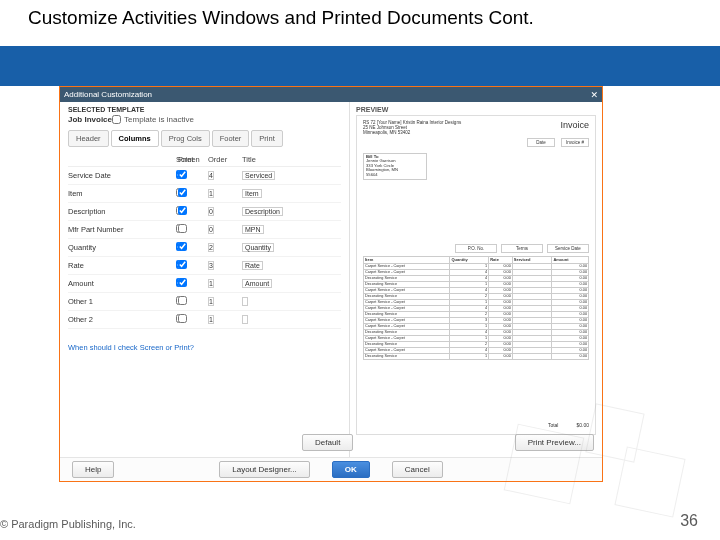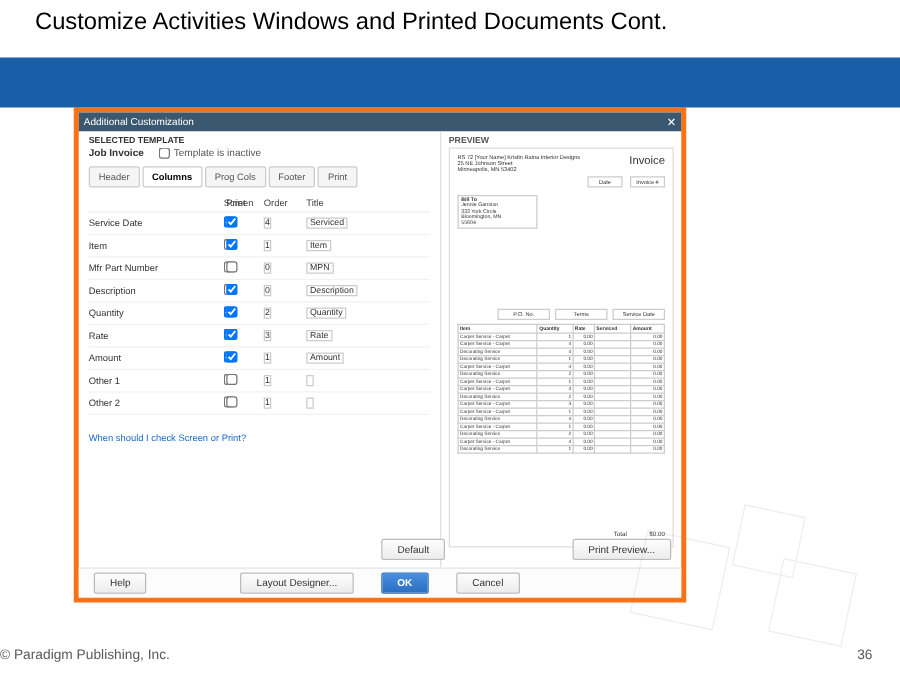--- a/index.html
+++ b/index.html
@@ -1,25 +1,25 @@
 <!DOCTYPE html>
 <html><head>
 <meta charset="utf-8">
 <style>
   * { box-sizing: border-box; margin: 0; padding: 0; }
   body { font-family: Arial, sans-serif; width: 720px; height: 540px; position: relative; background: #fff; overflow: hidden; }
   .slide-title { position: absolute; top: 6px; left: 28px; font-size: 19px; font-weight: 400; color: #000; line-height: 1.25; z-index: 20; }
   .blue-band { position: absolute; top: 46px; left: 0; right: 0; height: 40px; background: #185fa8; z-index: 5; }
-  .window { position: absolute; top: 86px; left: 59px; width: 490px; height: 396px; border: 4px solid #f97316; background: #fff; font-size: 8px; color: #333; }
+  .window { position: absolute; top: 86px; left: 59px; width: 544px; height: 396px; border: 1px solid #f97316; background: #fff; font-size: 8px; color: #333; }
   .titlebar { height: 15px; background: #3b5871; color: #fff; display: flex; align-items: center; justify-content: space-between; padding: 0 4px; font-size: 8px; }
   .titlebar .close { font-size: 9px; cursor: pointer; }
   .content { display: flex; height: calc(100% - 15px - 24px); }
   .left-pane { width: 290px; border-right: 1px solid #e0e0e0; padding: 4px 8px; }
   .sel-label { font-size: 7px; font-weight: bold; }
-  .tmpl-row { display: flex; align-items: center; gap: 12px; margin: 2px 0 6px 0; }
+  .tmpl-row { display: flex; align-items: center; margin: 2px 0 6px 0; }
   .tmpl-name { font-size: 8px; font-weight: bold; }
   .chk-row { display: flex; align-items: center; gap: 3px; font-size: 8px; color: #555; }
   .chk-row input { width: 9px; height: 9px; }
   .tabs { display: flex; gap: 2px; margin-bottom: 6px; }
   .tab { padding: 3px 7px; font-size: 7.5px; border: 1px solid #ccc; border-radius: 2px; background: #f5f5f5; color: #555; }
   .tab.active { background: #fff; color: #000; font-weight: bold; }
   .col-head { display: flex; font-size: 7.5px; color: #444; border-bottom: 1px solid #eee; padding: 2px 0; }
   .c-label { width: 72px; }
   .c-scr   { width: 38px; padding-left: 36px; }
   .c-prt   { width: 30px; }
@@ -47,21 +47,21 @@
   .line-items th, .line-items td { border: 0.4px solid #ccc; padding: 0.5px 1px; text-align: left; }
   .line-items th { font-weight: bold; font-size: 4px; }
   .line-items td.num { text-align: right; }
   .inv-total { position: absolute; bottom: 6px; right: 6px; font-size: 5px; display: flex; gap: 18px; }
   .print-prev { position: absolute; right: 8px; bottom: 30px; }
   .btn { display: inline-block; padding: 3px 12px; font-size: 8px; border: 1px solid #bbb; border-radius: 2px; background: linear-gradient(#fdfdfd,#ececec); color: #333; }
   .btn.primary { background: linear-gradient(#4a8fe0,#2b6ec2); color: #fff; border-color: #2b6ec2; font-weight: bold; }
   .footer-bar { position: absolute; bottom: 0; left: 0; right: 0; height: 24px; border-top: 1px solid #e5e5e5; display: flex; align-items: center; justify-content: center; gap: 22px; background: #fcfcfc; }
   .footer-bar .help { position: absolute; left: 12px; }
   .slide-footer { position: absolute; bottom: 10px; left: 0; right: 0; font-size: 11px; color: #5a5a5a; }
-  .slide-num { position: absolute; bottom: 10px; right: 22px; font-size: 11px; color: #5a5a5a; }
+  .slide-num { position: absolute; bottom: 10px; right: 22px; font-size: 16px; color: #5a5a5a; }
   .cube-deco { position: absolute; right: 10px; bottom: 10px; width: 210px; height: 140px; opacity: 0.14; z-index: 1; }
   .cube-deco .c { position: absolute; border: 1px solid #888; transform: rotate(12deg); }
 </style>
 </head>
 <body>
 
 <div class="blue-band"></div>
 <div class="slide-title">Customize Activities Windows and Printed Documents Cont.</div>
 
 <div class="cube-deco">
@@ -112,32 +112,32 @@
             <span class="c-tit"><span class="tit-box">Serviced</span></span>
           </div>
           <div class="col-row">
             <span class="c-label">Item</span>
             <span class="c-scr"><input type="checkbox" style=""></span>
             <span class="c-prt"><input type="checkbox" checked="" style=""></span>
             <span class="c-ord"><span class="ord-box">1</span></span>
             <span class="c-tit"><span class="tit-box">Item</span></span>
           </div>
           <div class="col-row">
+            <span class="c-label">Description</span>
+            <span class="c-scr"><input type="checkbox" style=""></span>
+            <span class="c-prt"><input type="checkbox" checked="" style=""></span>
+            <span class="c-ord"><span class="ord-box">0</span></span>
+            <span class="c-tit"><span class="tit-box">Description</span></span>
+          </div>
+          <div class="col-row">
             <span class="c-label">Mfr Part Number</span>
             <span class="c-scr"><input type="checkbox" style=""></span>
             <span class="c-prt"><input type="checkbox" style=""></span>
             <span class="c-ord"><span class="ord-box">0</span></span>
             <span class="c-tit"><span class="tit-box">MPN</span></span>
-          </div>
-          <div class="col-row">
-            <span class="c-label">Description</span>
-            <span class="c-scr"><input type="checkbox" style=""></span>
-            <span class="c-prt"><input type="checkbox" checked="" style=""></span>
-            <span class="c-ord"><span class="ord-box">0</span></span>
-            <span class="c-tit"><span class="tit-box">Description</span></span>
           </div>
           <div class="col-row">
             <span class="c-label">Quantity</span>
             <span class="c-scr"><input type="checkbox" checked="" style=""></span>
             <span class="c-prt"><input type="checkbox" checked="" style=""></span>
             <span class="c-ord"><span class="ord-box">2</span></span>
             <span class="c-tit"><span class="tit-box">Quantity</span></span>
           </div>
           <div class="col-row">
             <span class="c-label">Rate</span>

